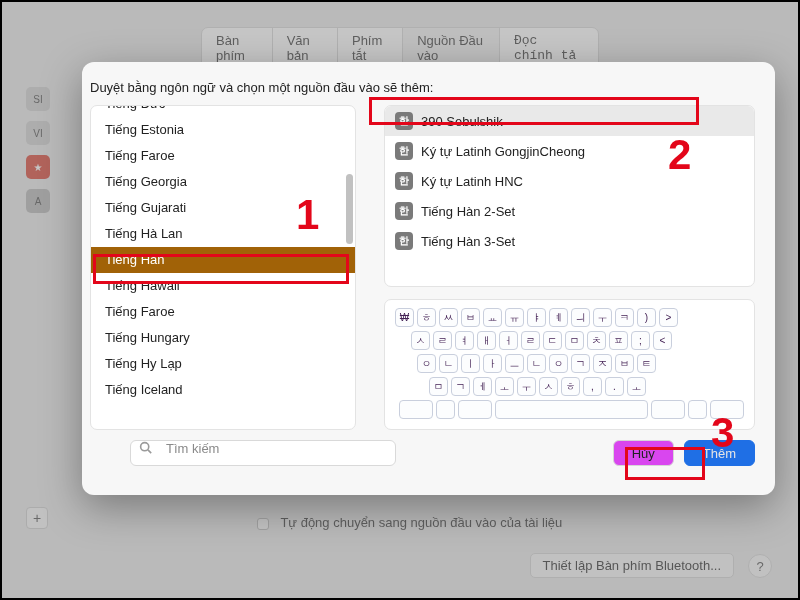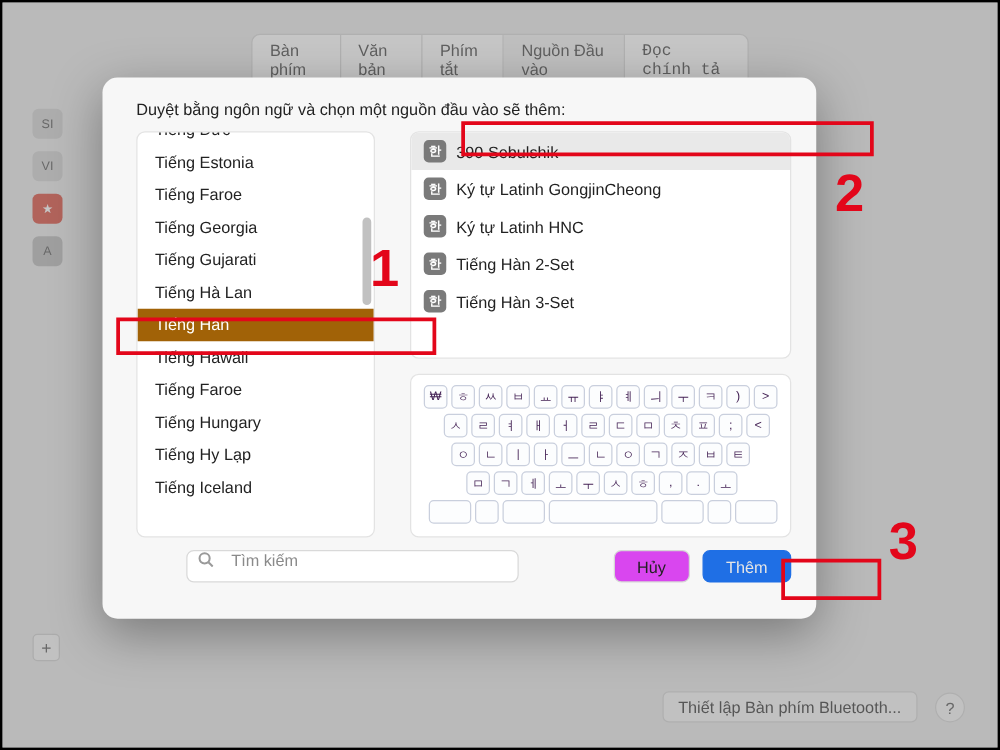--- a/index.html
+++ b/index.html
@@ -21,21 +21,21 @@
   .bg-left-icons .ic.gray2 { background:#b9b9b9; }
 
   
   .bg-add { position:absolute; left:24px; bottom:69px; width:22px; height:22px; border:1px solid #cfcfcf; border-radius:4px; display:flex;align-items:center;justify-content:center; font-size:14px; color:#555; background:#f6f6f6;}
   .bg-bottom-line { position:absolute; left:255px; bottom:68px; font-size:13px; color:#444;}
   .bg-bottom-check { display:inline-block; width:12px;height:12px;border:1px solid #bcbcbc;border-radius:3px;margin-right:8px;background:#fafafa;vertical-align:middle;}
   .bg-btn-bt { position:absolute; right:64px; bottom:20px; padding:4px 12px; font-size:13px; background:#f6f6f6; border:1px solid #d6d6d6; border-radius:5px; color:#333;}
   .bg-help { position:absolute; right:26px; bottom:20px; width:24px;height:24px; border:1px solid #d6d6d6; border-radius:12px; display:flex;align-items:center;justify-content:center; font-size:13px; color:#555; background:#f6f6f6;}
 
   
-  .modal { position:absolute; left:80px; top:60px; width:571px; height:433px; background:#f7f7f7; border-radius:12px; box-shadow:0 12px 40px rgba(0,0,0,0.35); padding:18px 20px 16px 27px;}
+  .modal { position:absolute; left:80px; top:60px; width:693px; height:433px; background:#f7f7f7; border-radius:12px; box-shadow:0 12px 40px rgba(0,0,0,0.35); padding:18px 20px 16px 8px;}
   .modal-title { font-size:13px; color:#222; margin-bottom:10px; }
 
   .panes { display:flex; gap:28px; height:325px; }
   .left-pane { position:relative; width:266px; height:100%; background:#fff; border:1px solid #e3e3e3; border-radius:7px; overflow:hidden;}
   .lang-list { height:100%; overflow:hidden;}
   .lang-item { padding:5.5px 12px 5.5px 14px; font-size:13px; color:#222; cursor:default;}
   .lang-item.cut { padding-top:0; margin-top:-10px;}
   .lang-item.selected { background:#a16207; color:#fff; }
   .scrollbar-track { position:absolute; right:2px; top:2px; bottom:2px; width:10px;}
   .scrollbar-thumb { position:absolute; right:0; top:66px; width:7px; height:70px; border-radius:4px; background:#c1c1c1;}
@@ -83,20 +83,24 @@
   </div>
 
   <div class="bg-left-icons">
     <div class="ic">SI</div>
     <div class="ic">VI</div>
     <div class="ic red">★</div>
     <div class="ic gray2">A</div>
   </div>
 
   <div class="bg-add">+</div>
+  <div class="bg-bottom-line">
+    <span class="bg-bottom-check"></span>
+    <span>Tự động chuyển sang nguồn đầu vào của tài liệu</span>
+  </div>
   <div class="bg-btn-bt">Thiết lập Bàn phím Bluetooth...</div>
   <div class="bg-help">?</div>
 
   <div class="overlay-dim"></div>
 
   <div class="modal">
     <div class="modal-title">Duyệt bằng ngôn ngữ và chọn một nguồn đầu vào sẽ thêm:</div>
 
     <div class="panes">
       <div class="left-pane">

